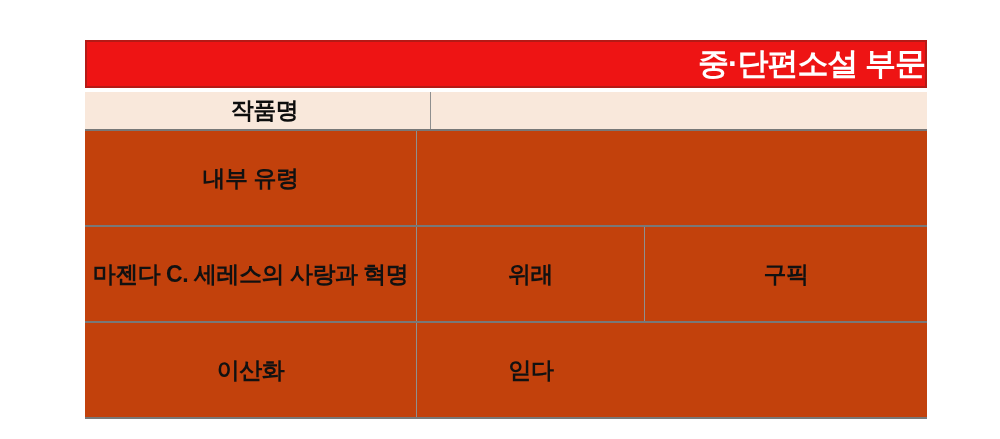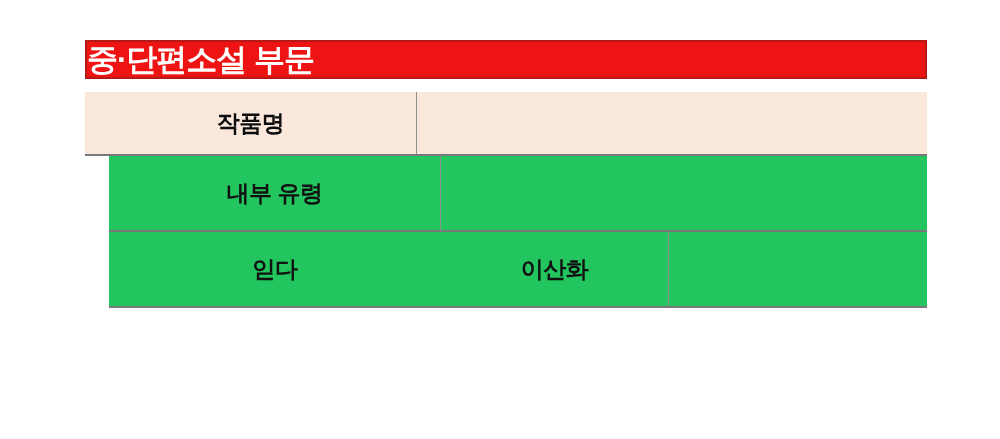--- a/index.html
+++ b/index.html
@@ -13,27 +13,27 @@
     width: 1000px;
     height: 439px;
     background: #ffffff;
     overflow: hidden;
   }
   .banner {
     position: absolute;
     left: 85px;
     top: 40px;
     width: 842px;
-    height: 39px;
+    height: 48px;
     box-sizing: border-box;
     background: #ee1414;
     border: 2px solid #b51a16;
     display: flex;
     align-items: center;
-    justify-content: flex-start;
+    justify-content: flex-end;
   }
   .banner-title {
     color: #ffffff;
     font-size: 31px;
     font-weight: 900;
     letter-spacing: -1px;
     white-space: nowrap;
   }
   .award-table {
     position: absolute;
@@ -41,28 +41,28 @@
     top: 92px;
     width: 842px;
   }
   .trow {
     display: grid;
     grid-template-columns: 332px 228px 282px;
     box-sizing: border-box;
   }
   .thead {
     background: #f9e8db;
-    height: 64px;
+    height: 39px;
     border-bottom: 2px solid #787878;
+    padding-left: 14px;
   }
   .tbody-row {
-    background: #22c55e;
-    height: 76px;
+    background: #c2410c;
+    height: 96px;
     border-bottom: 2px solid #787878;
-    margin-left: 24px;
   }
   .cell {
     display: flex;
     align-items: center;
     justify-content: center;
     box-sizing: border-box;
     border-right: 1px solid #8f8f8f;
     padding: 0 6px;
     text-align: center;
   }
@@ -95,21 +95,26 @@
   <div class="award-table">
 
     <div class="trow thead">
       <div class="cell">작품명</div>
     </div>
 
     <div class="trow tbody-row">
       <div class="cell">내부 유령</div>
     </div>
 
+    <div class="trow tbody-row">
+      <div class="cell">마젠다 C. 세레스의 사랑과 혁명</div>
+      <div class="cell">위래</div>
+      <div class="cell last">구픽</div>
+    </div>
 
     <div class="trow tbody-row">
+      <div class="cell">이산화</div>
       <div class="cell last">읻다</div>
-      <div class="cell">이산화</div>
     </div>
 
   </div>
 
 </div>
 
 </body></html>

